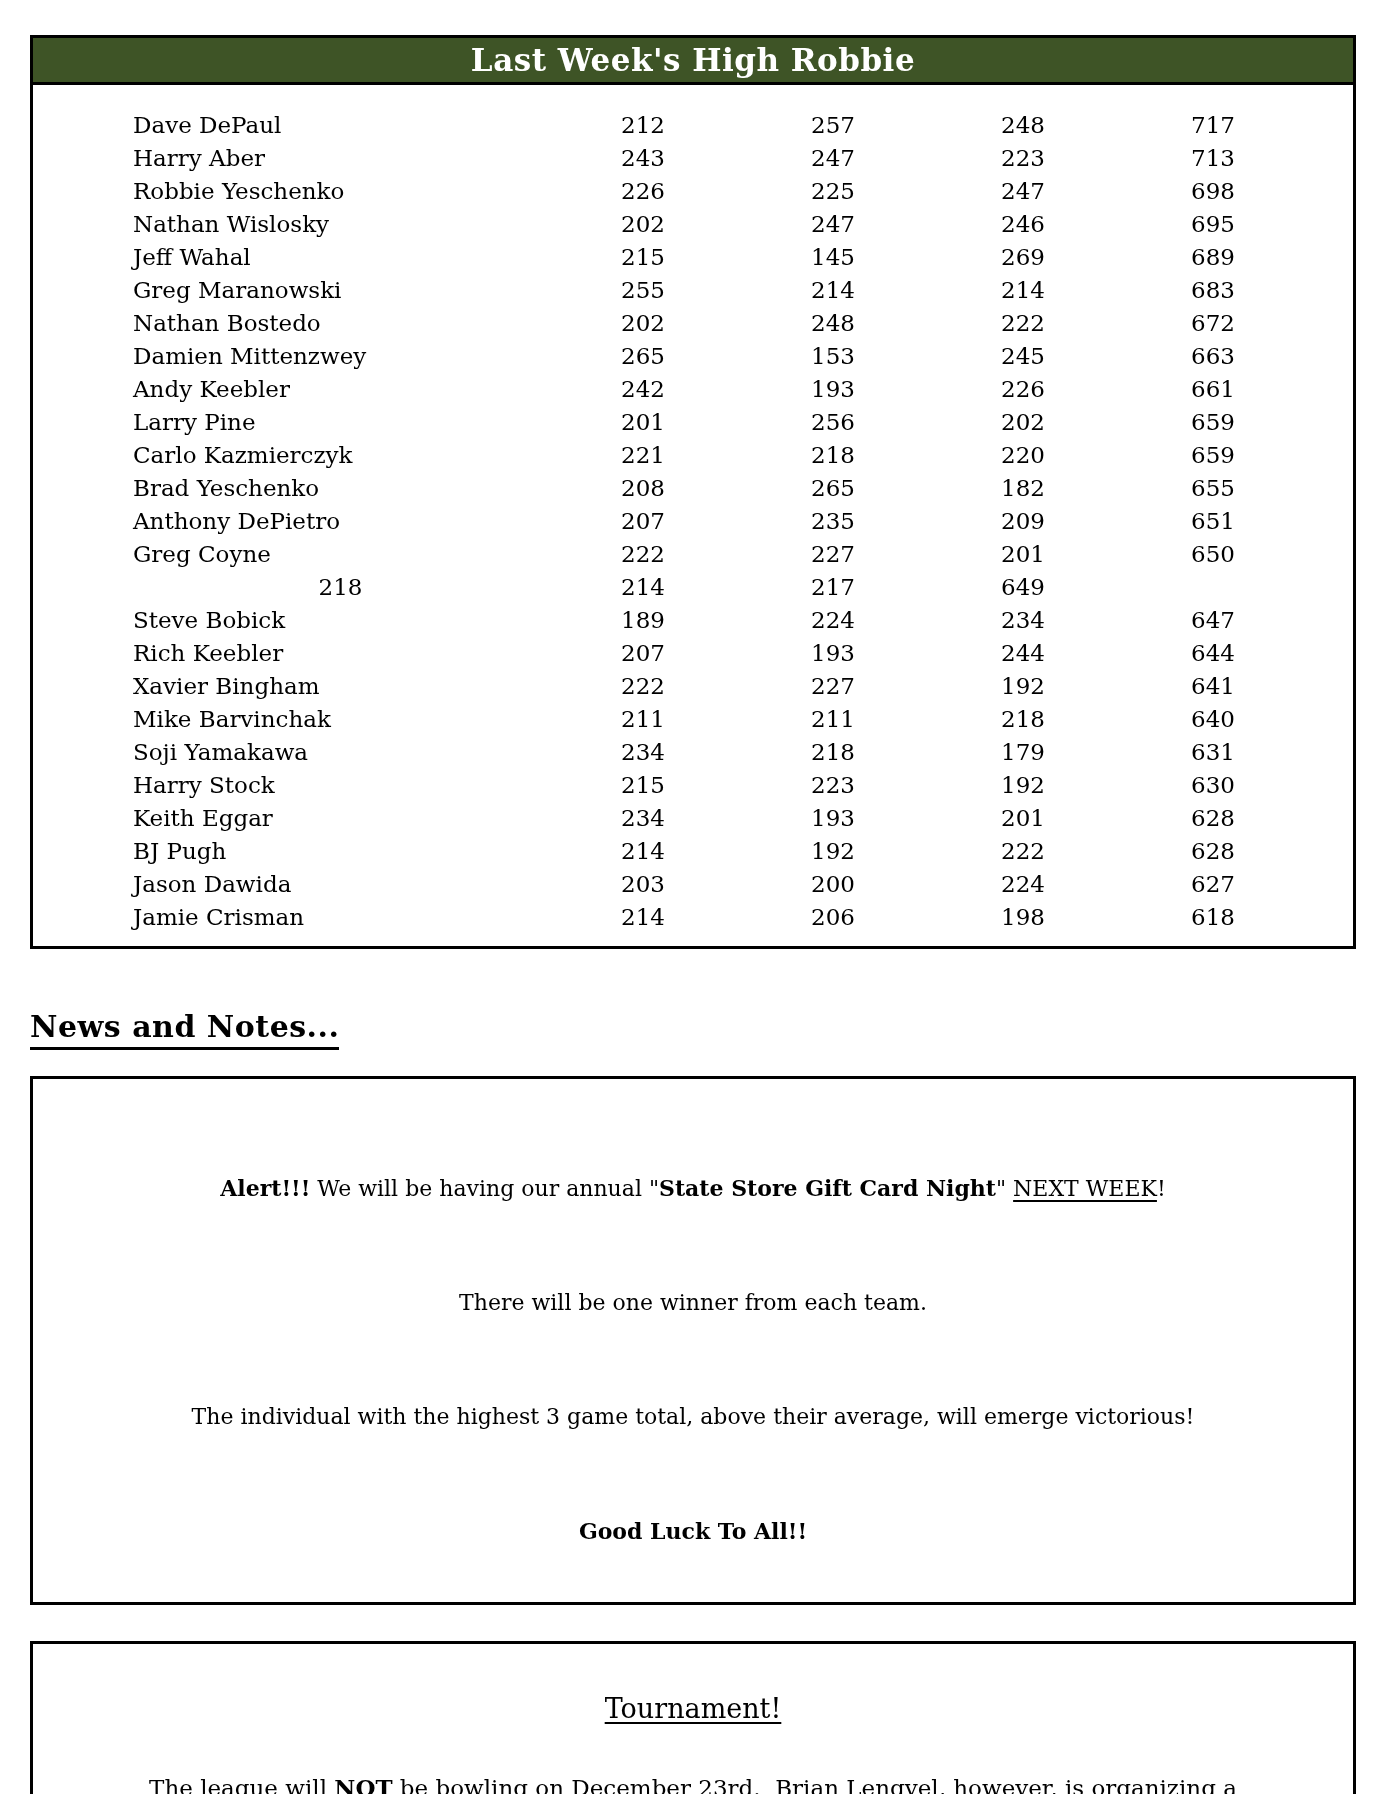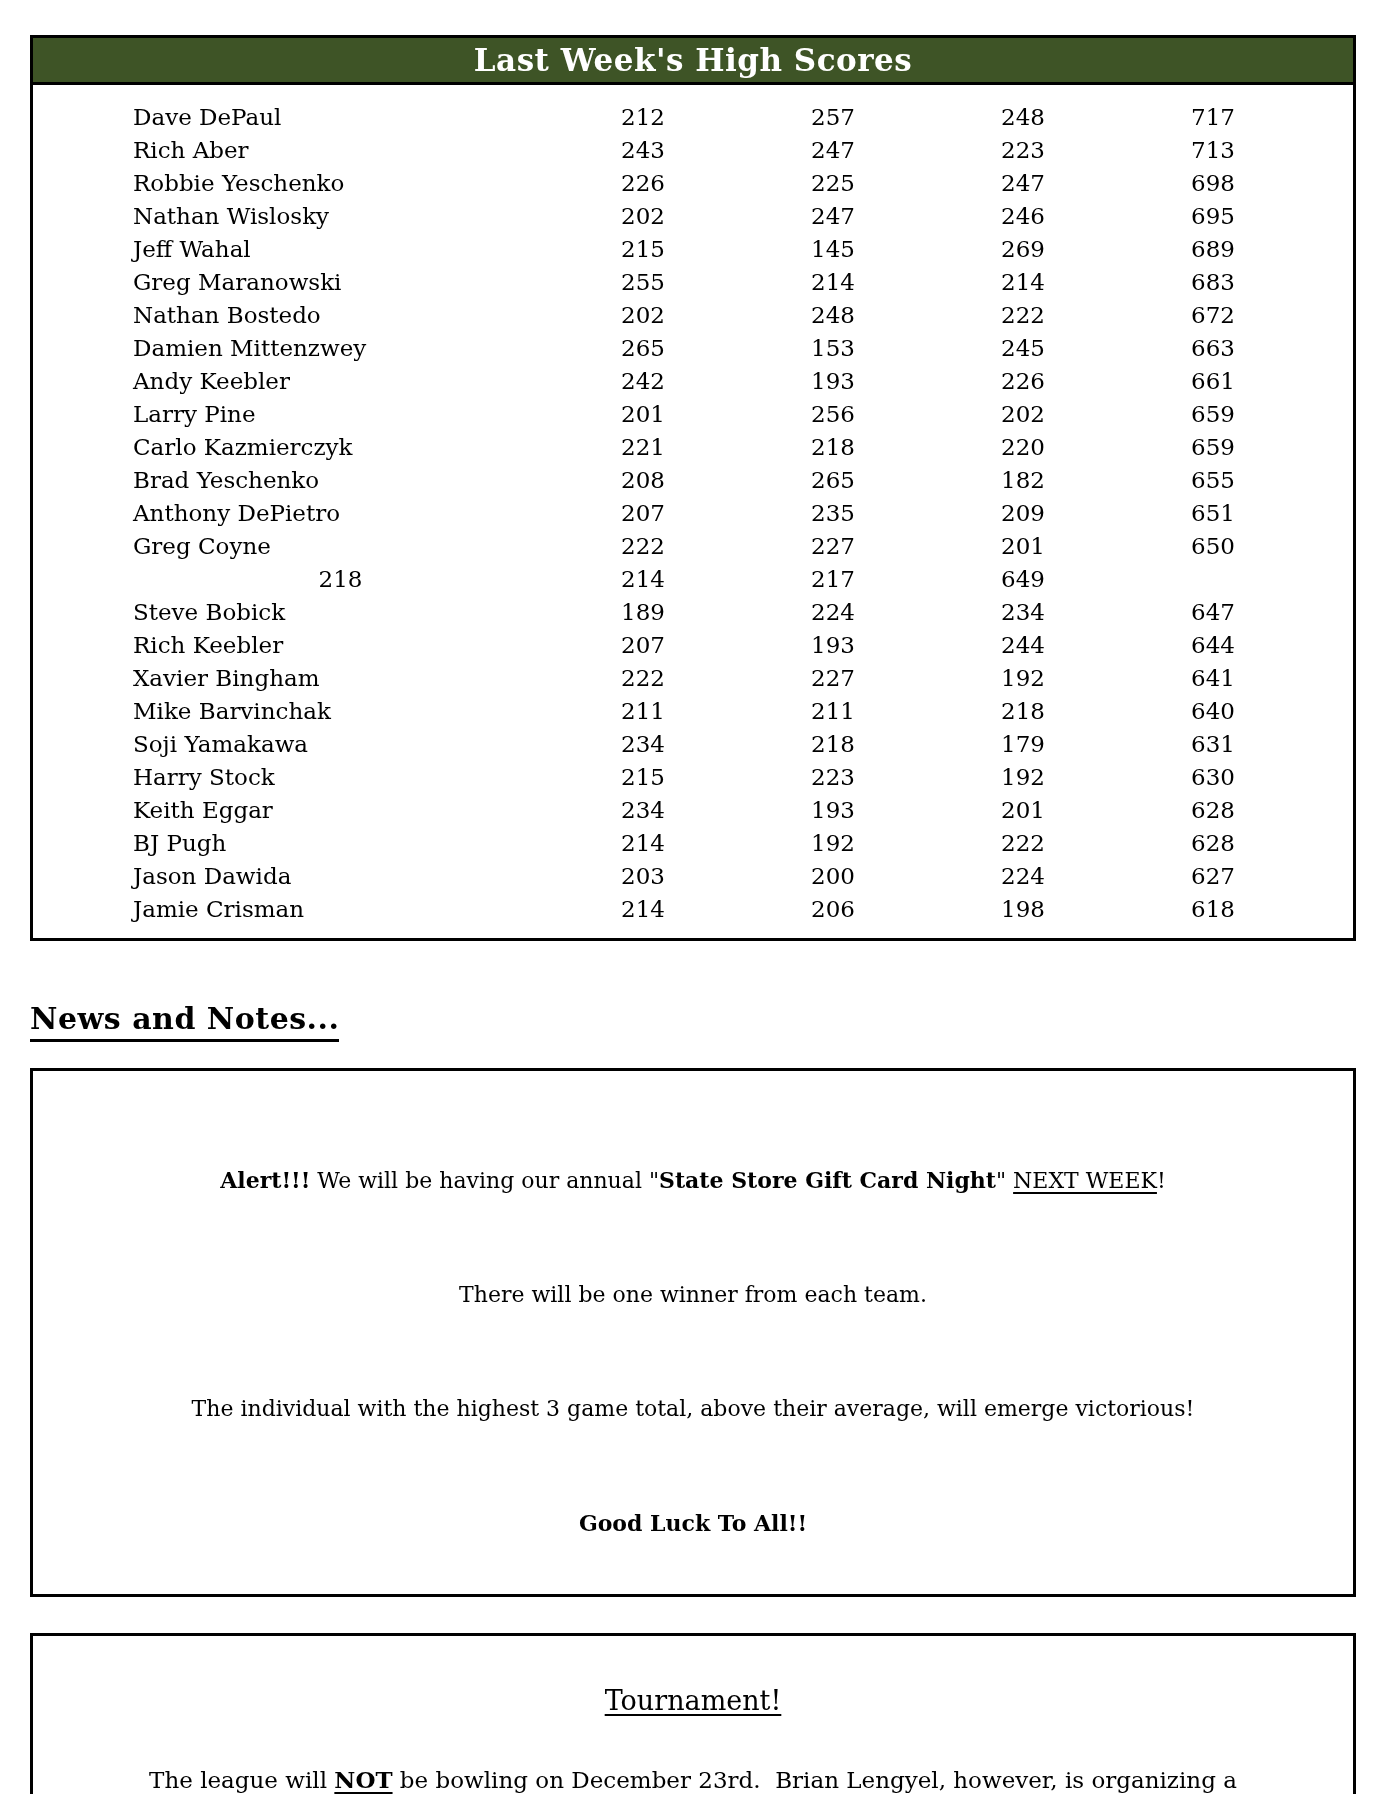--- a/index.html
+++ b/index.html
@@ -13,21 +13,21 @@
   .bold { font-weight: bold; }
   .ul { text-decoration: underline; text-decoration-thickness: 2px; text-underline-offset: 4px; }
 
   
   .scores-box { margin: 35px 30px 0; border: 3px solid #000; background: #fff; }
   .scores-header {
     background: #3E5426; color: #fff; text-align: center;
     font-weight: bold; font-size: 31px; line-height: 44px;
     border-bottom: 3px solid #000; letter-spacing: .5px;
   }
-  .scores-body { padding: 16px 45px 12px 100px; }
+  .scores-body { padding: 24px 45px 12px 100px; }
   .score-row {
     display: grid;
     grid-template-columns: 1fr 190px 190px 190px 190px;
     font-size: 23px; line-height: 33px;
   }
   .cell-num { text-align: center; }
 
   
   .news-heading-wrap { margin: 60px 0 0 30px; }
   .news-heading {
@@ -47,33 +47,33 @@
     margin: 36px 30px 0; border: 3px solid #000;
     padding: 4px 20px 10px; text-align: center; white-space: pre-wrap;
   }
   .t-title { font-size: 27px; font-weight: normal; line-height: 46px; }
   .t-line { font-size: 23px; line-height: 35px; }
 </style>
 </head>
 <body>
 
 <div class="scores-box">
-  <div class="scores-header">Last Week's High Scores</div>
+  <div class="scores-header">Last Week's High Robbie</div>
   <div class="scores-body">
 
       <div class="score-row">
         <span>Dave DePaul</span>
         <span class="cell-num">212</span>
         <span class="cell-num">257</span>
         <span class="cell-num">248</span>
         <span class="cell-num">717</span>
       </div>
 
       <div class="score-row">
-        <span>Rich Aber</span>
+        <span>Harry Aber</span>
         <span class="cell-num">243</span>
         <span class="cell-num">247</span>
         <span class="cell-num">223</span>
         <span class="cell-num">713</span>
       </div>
 
       <div class="score-row">
         <span>Robbie Yeschenko</span>
         <span class="cell-num">226</span>
         <span class="cell-num">225</span>

